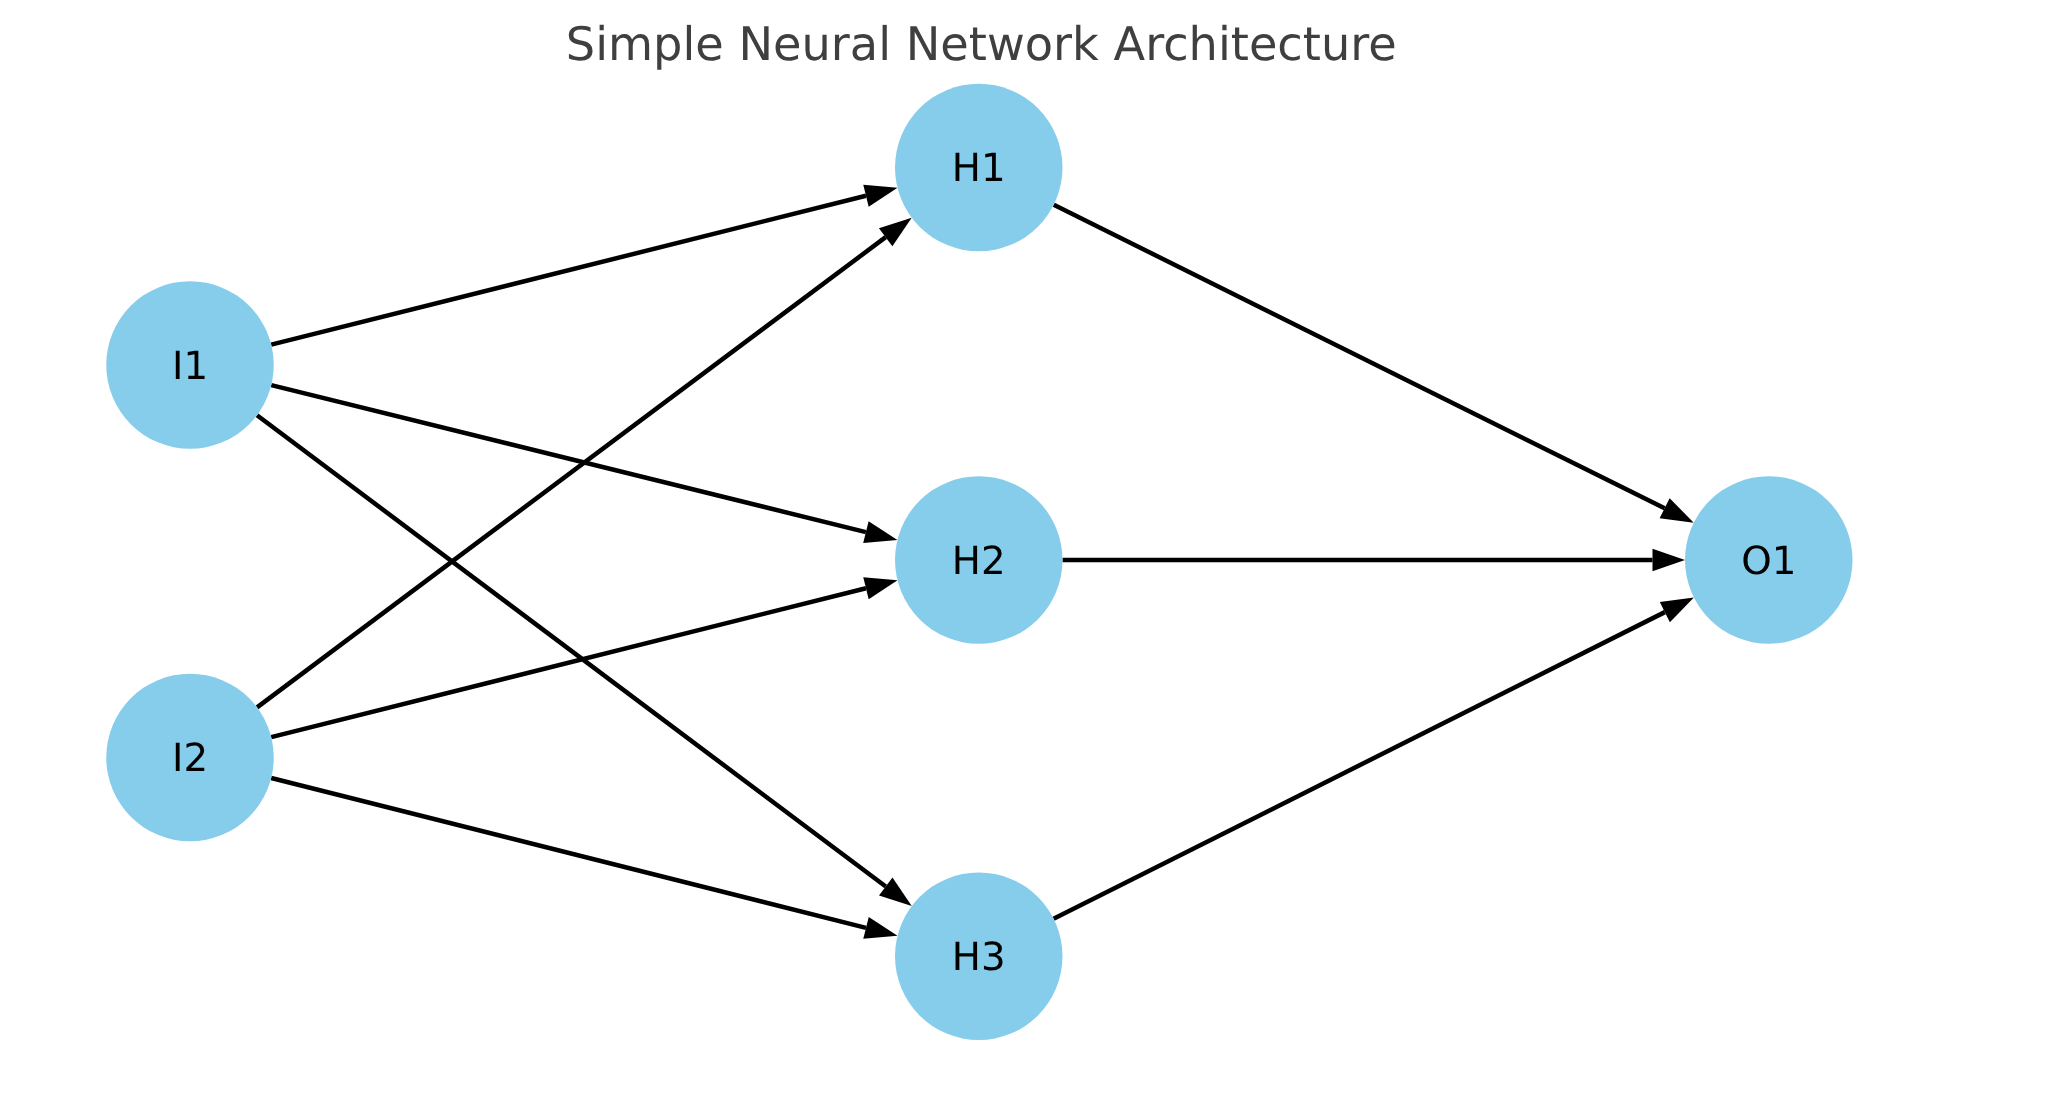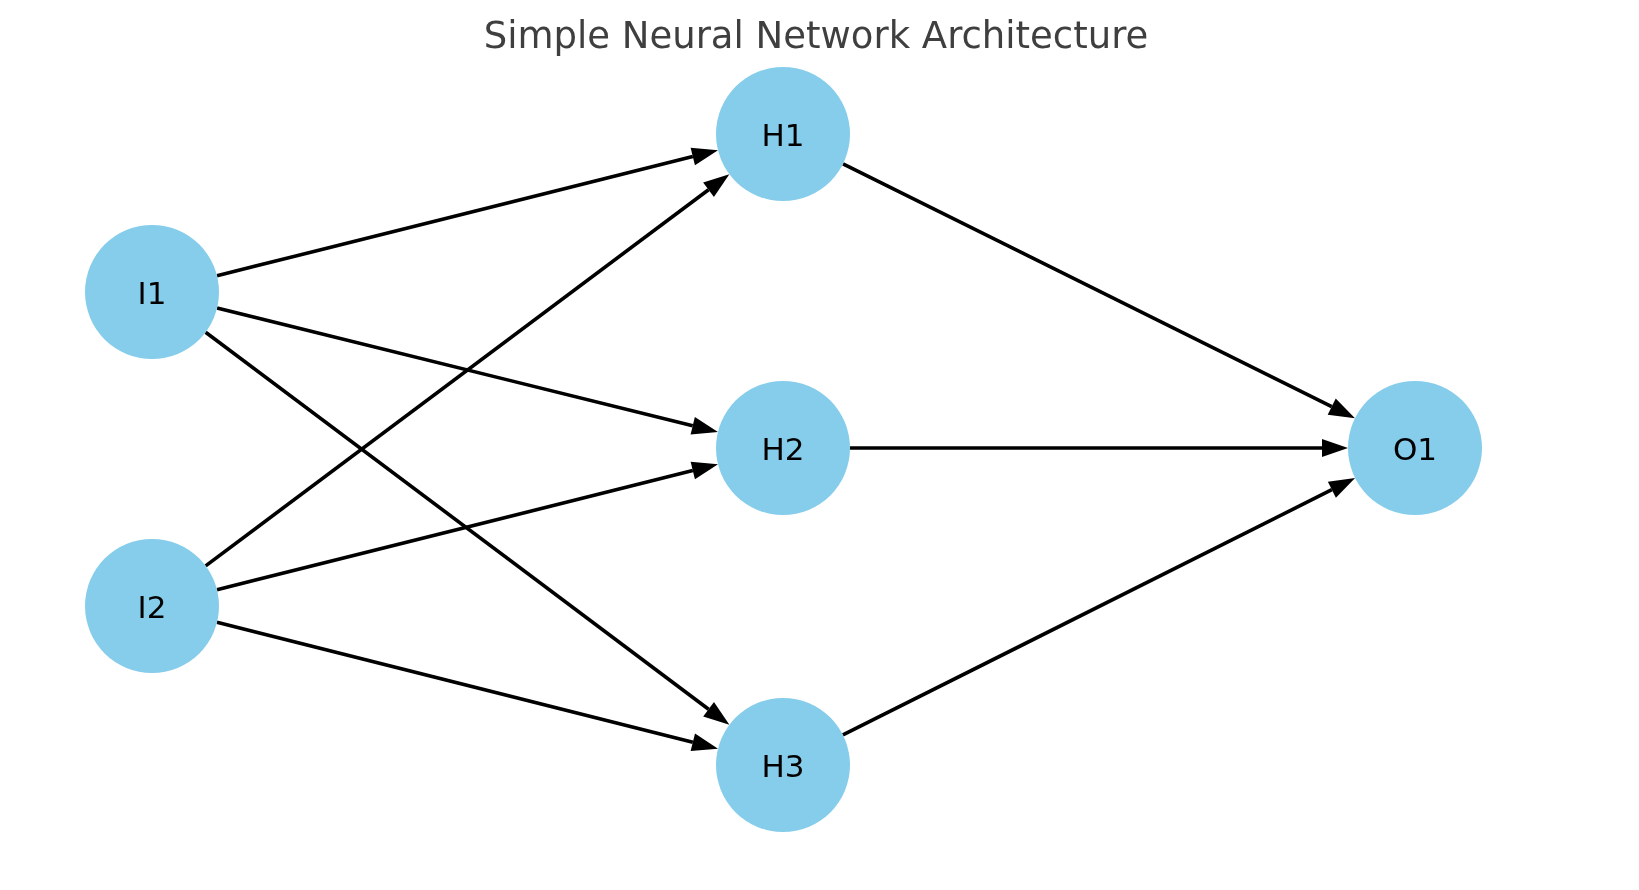--- a/index.html
+++ b/index.html
@@ -23,21 +23,20 @@
     left: 0;
     top: 14px;
     width: 1570px;
     text-align: center;
     font-family: "DejaVu Sans", sans-serif;
     font-size: 37px;
     font-weight: 400;
     color: #3f3f3f;
     letter-spacing: 0px;
     white-space: nowrap;
-    margin-left: 31px;
   }
   #graph-svg {
     position: absolute;
     left: 0;
     top: 0;
     width: 1639px;
     height: 890px;
   }
   .node-circle {
     fill: #85cdeb;

